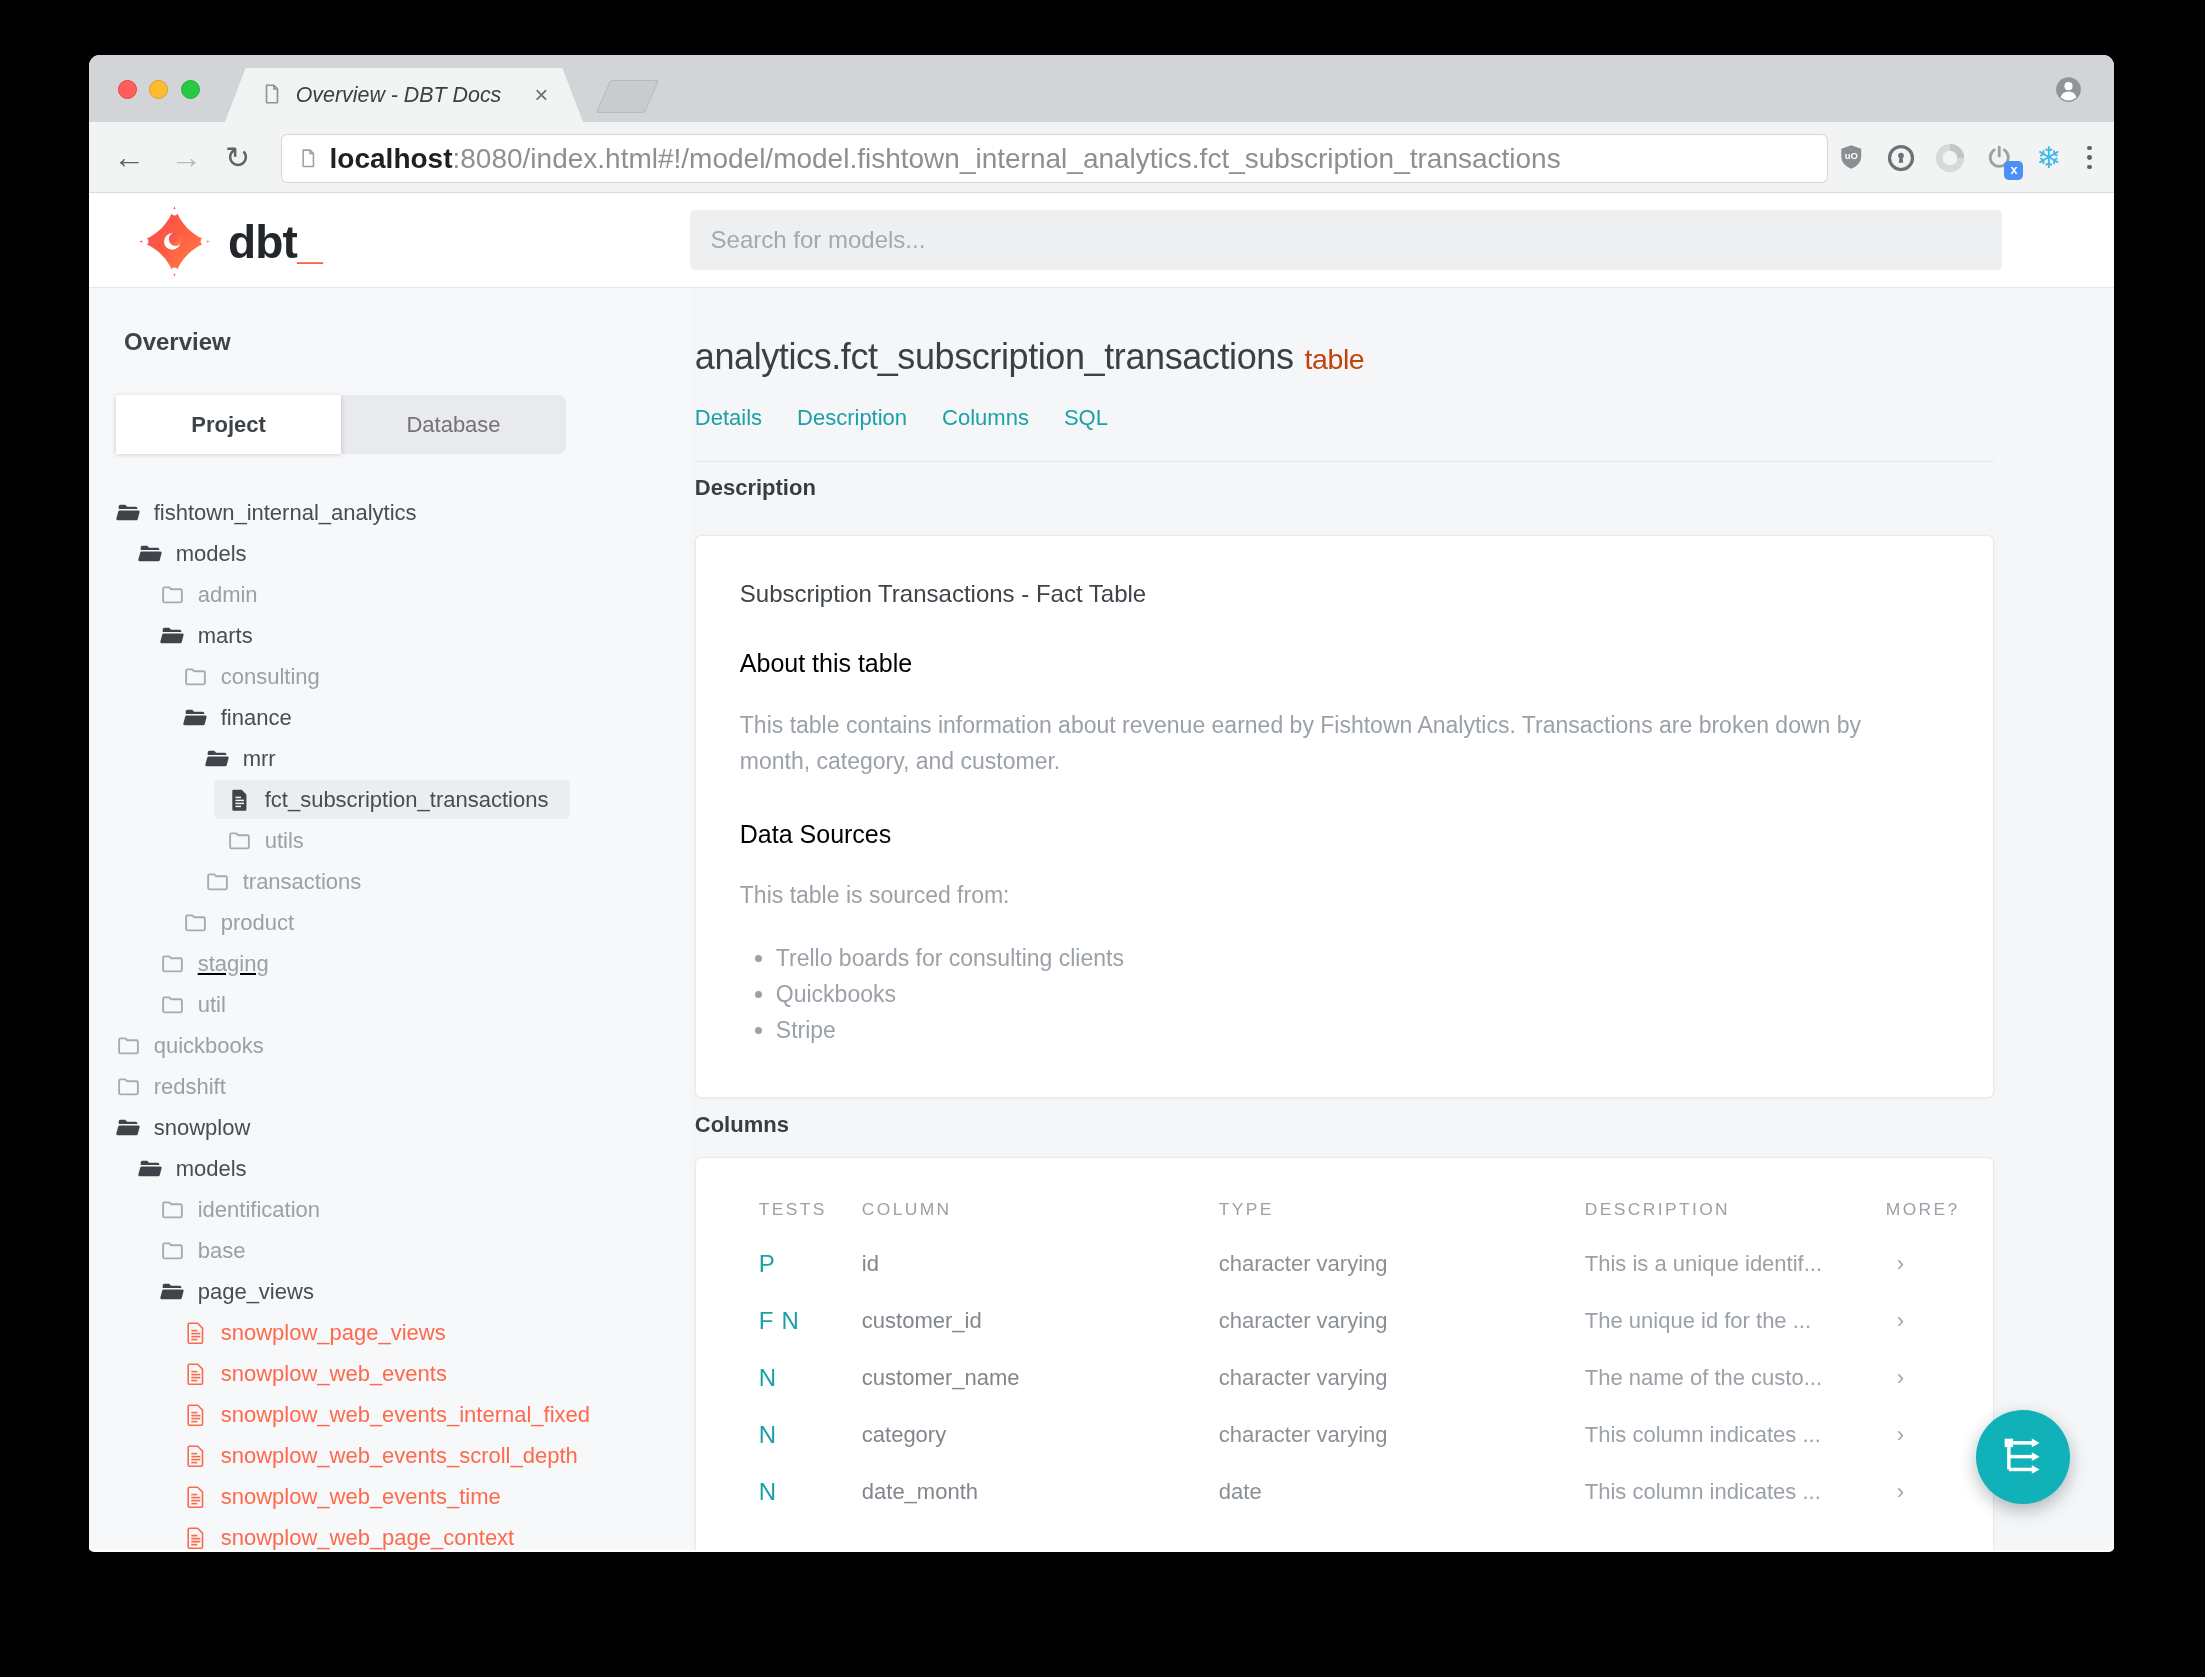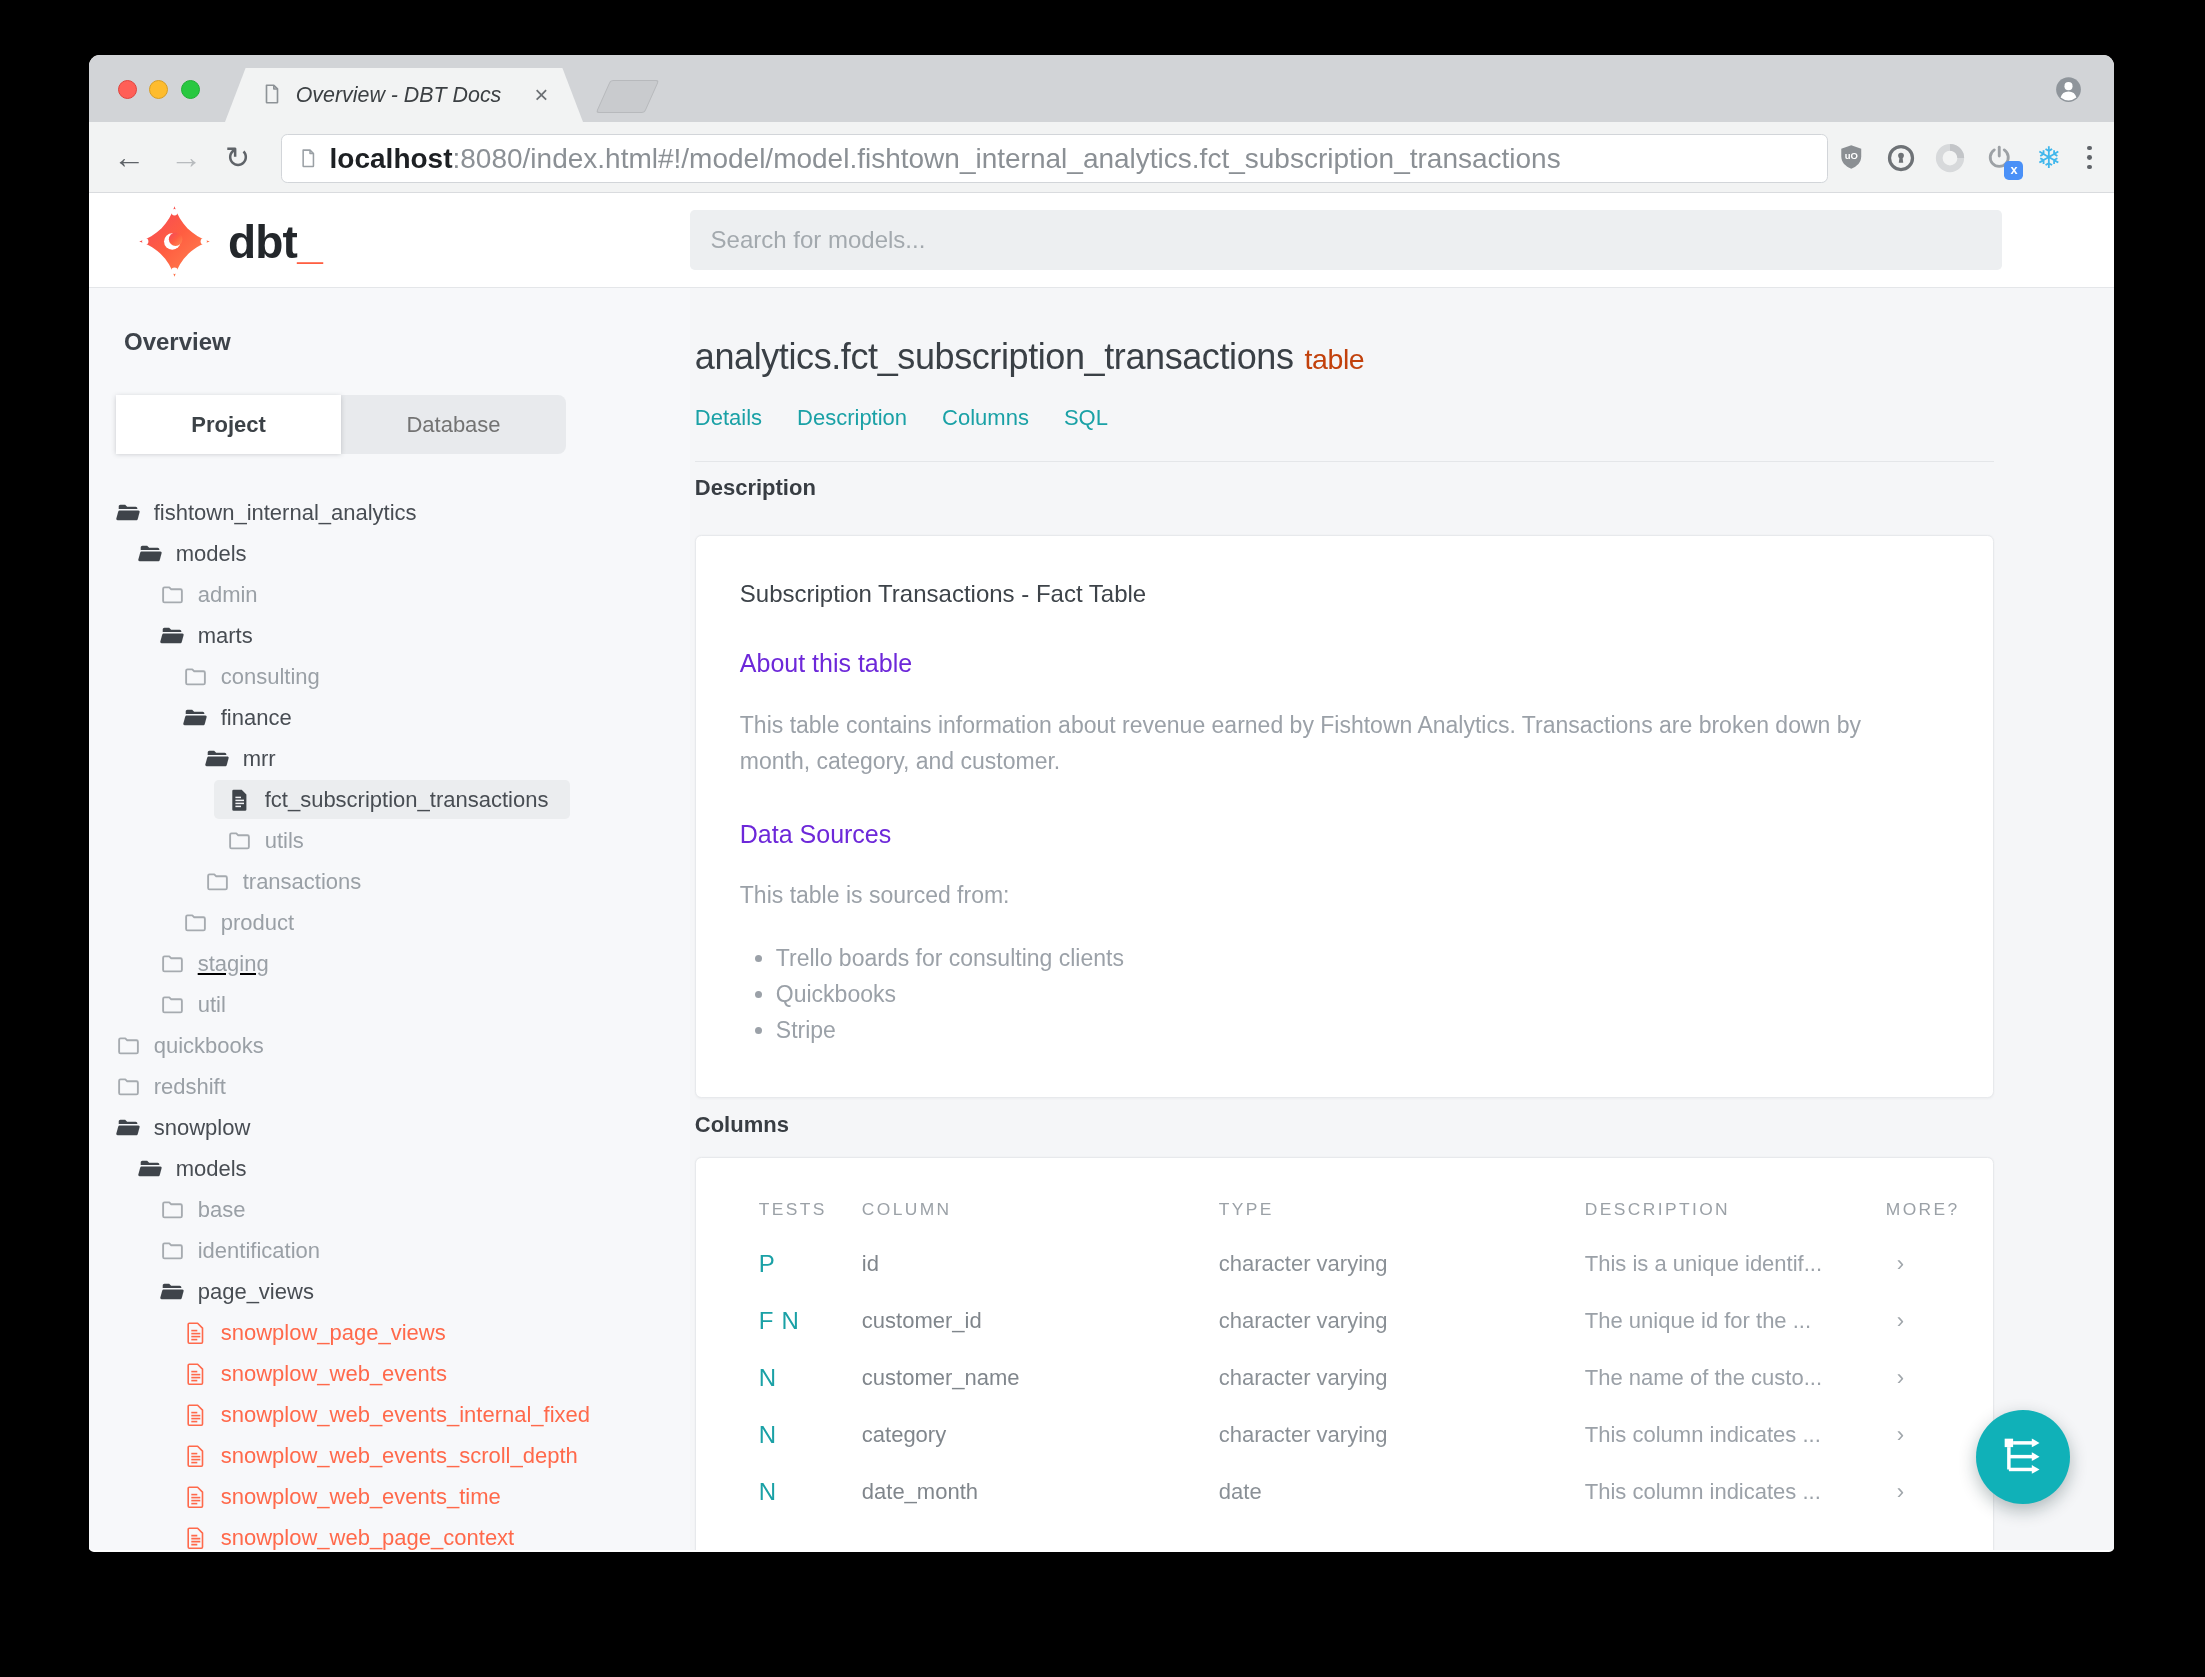--- a/index.html
+++ b/index.html
@@ -85,21 +85,21 @@
   .main { flex:1; padding:48px 120px 0 4.8px; overflow:hidden; }
   .page-title { font-size:36px; color:#3a4046; letter-spacing:-0.4px; }
   .title-badge { font-size:28.5px; color:#c2410c; margin-left:11px;text-align:center; }
   .model-tabs { margin-top:27px; display:flex; gap:35px; }
   .model-tabs a { font-size:22px; color:var(--accent-teal); text-decoration:none; }
   .main hr { border:none; border-top:1.6px solid #e4e6e9; margin-top:30px; }
   .section-label { margin-top:14.3px; font-size:22px; line-height:24px; font-weight:bold; color:#383d43; }
   .card { background:#fff; border:0.8px solid #e7e9ec; border-radius:6.3px; box-shadow:0 0.8px 2.4px rgba(20,24,28,.04); }
   .desc-card { margin-top:35px; height:563px; padding:44px; }
   .desc-h1 { font-size:24px; font-weight:500; color:#3d4349; }
-  .desc-h3 { font-size:25px; font-weight:500; color:#6d28d9; margin-top:41px; }
+  .desc-h3 { font-size:25px; font-weight:500; color:#000000; margin-top:41px; }
   .desc-p  { font-size:23px; color:#9ba1a8; margin-top:28.5px; line-height:36px; max-width:1126px; }
   .desc-ul { margin-top:27px; padding-left:36px; }
   .desc-ul li { font-size:23px; color:#9ba1a8; line-height:36px; }
   .desc-ul li::marker { color:#9ba1a8; }
   .cols-card { margin-top:20.6px; height:634px; padding:41px 48px 0 63px; }
   table.cols { width:100%; border-collapse:collapse; table-layout:fixed; }
   table.cols th { text-align:left; font-size:17.4px; font-weight:500; letter-spacing:2.4px; color:#9ba1a7; height:36px; vertical-align:top; }
   table.cols td { height:57px; vertical-align:middle; font-size:22px; }
   td.c-tests span { color:var(--accent-teal); font-size:24px; margin-right:8px; }
   td.c-col  { color:#80868c; }
@@ -374,29 +374,29 @@
                 </svg>
               </span>
               <span class="tree-label">models</span>
             </div>
             <div class="tree-row muted" style="padding-left: 71px;">
               <span class="tree-icon">
                 <svg viewBox="0 0 24 24" width="25" height="25" fill="none" stroke="currentColor" stroke-width="1.8" stroke-linejoin="round">
                   <path d="M3 18.2V6.5c0-.8.6-1.4 1.4-1.4h4.5l1.9 1.9h8.8c.8 0 1.4.6 1.4 1.4v9.8c0 .8-.6 1.4-1.4 1.4H4.4c-.8 0-1.4-.6-1.4-1.4z"></path>
                 </svg>
               </span>
+              <span class="tree-label">identification</span>
+            </div>
+            <div class="tree-row muted" style="padding-left: 71px;">
+              <span class="tree-icon">
+                <svg viewBox="0 0 24 24" width="25" height="25" fill="none" stroke="currentColor" stroke-width="1.8" stroke-linejoin="round">
+                  <path d="M3 18.2V6.5c0-.8.6-1.4 1.4-1.4h4.5l1.9 1.9h8.8c.8 0 1.4.6 1.4 1.4v9.8c0 .8-.6 1.4-1.4 1.4H4.4c-.8 0-1.4-.6-1.4-1.4z"></path>
+                </svg>
+              </span>
               <span class="tree-label">base</span>
-            </div>
-            <div class="tree-row muted" style="padding-left: 71px;">
-              <span class="tree-icon">
-                <svg viewBox="0 0 24 24" width="25" height="25" fill="none" stroke="currentColor" stroke-width="1.8" stroke-linejoin="round">
-                  <path d="M3 18.2V6.5c0-.8.6-1.4 1.4-1.4h4.5l1.9 1.9h8.8c.8 0 1.4.6 1.4 1.4v9.8c0 .8-.6 1.4-1.4 1.4H4.4c-.8 0-1.4-.6-1.4-1.4z"></path>
-                </svg>
-              </span>
-              <span class="tree-label">identification</span>
             </div>
             <div class="tree-row dark" style="padding-left: 71px;">
               <span class="tree-icon">
                 <svg viewBox="0 0 24 24" width="25" height="25" fill="currentColor">
                   <path d="M2.6 8.6V6.2c0-.9.7-1.6 1.6-1.6h4.6l1.9 1.9h8.2c.9 0 1.6.7 1.6 1.6v.5z"></path>
                   <path d="M1.5 19.4c-.8 0-1.4-.8-1.2-1.6l1.8-6.6c.2-.7.8-1.2 1.5-1.2h17.9c.8 0 1.4.8 1.2 1.6l-1.8 6.6c-.2.7-.8 1.2-1.5 1.2z"></path>
                 </svg>
               </span>
               <span class="tree-label">page_views</span>
             </div>

